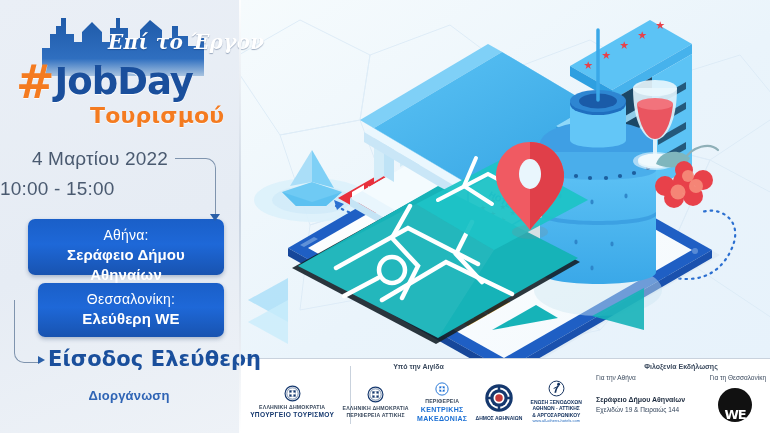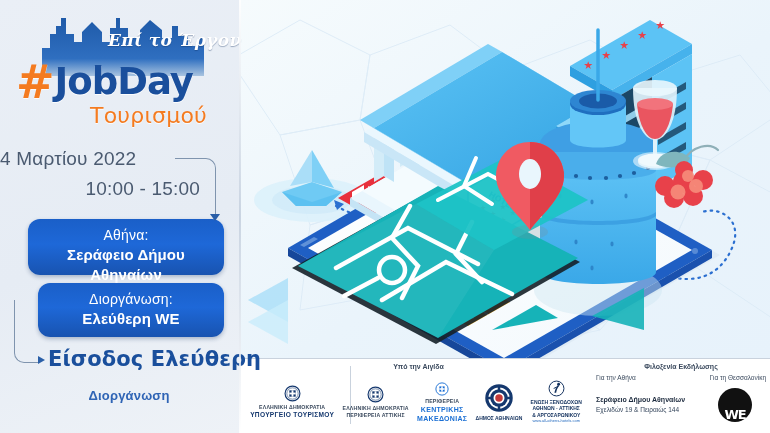--- a/index.html
+++ b/index.html
@@ -25,68 +25,68 @@
     background:linear-gradient(to bottom,rgba(255,255,255,.9),rgba(190,202,218,.75),rgba(255,255,255,.9));
     z-index:7;
   }
 
   
   .logo-wrap{position:absolute;left:12px;top:8px;width:216px;height:122px;}
   .skyline{position:absolute;left:18px;top:4px;width:190px;height:64px;}
   .epi-to-ergon{
     position:absolute;left:96px;top:22px;
     font-family:"DejaVu Serif", serif;
-    font-style:italic;font-weight:bold;font-size:17px;color:#ffffff;
+    font-style:italic;font-weight:bold;font-size:20px;color:#ffffff;
     letter-spacing:.3px;white-space:nowrap;
     text-shadow:0 1px 1px rgba(10,40,90,.35);
   }
   .jobday-line{
     position:absolute;left:4px;top:48px;width:210px;height:50px;
     white-space:nowrap;line-height:50px;
   }
   .hash{
     font-family:"DejaVu Sans", sans-serif;font-weight:bold;font-size:46px;
     color:#f47b20;vertical-align:middle;
     text-shadow:0 1px 0 rgba(255,255,255,.8);
   }
   .jobday{
     font-family:"DejaVu Sans", sans-serif;font-weight:bold;font-size:37px;
     color:#1a4f9c;letter-spacing:-1px;vertical-align:middle;
     text-shadow:0 1px 0 rgba(255,255,255,.85);
   }
   .tourismou{
     position:absolute;left:78px;top:95px;
-    font-family:"DejaVu Sans", sans-serif;font-weight:normal;font-size:22px;
+    font-family:"DejaVu Sans", sans-serif;font-weight:bold;font-size:22px;
     color:#f47b20;letter-spacing:.2px;white-space:nowrap;
     text-shadow:0 1px 0 rgba(255,255,255,.8);
   }
 
   
   .date-text{
-    position:absolute;left:0;top:148px;width:200px;
+    position:absolute;left:0;top:148px;width:200px;text-align:center;
     font-size:19px;color:#4a5a70;font-weight:400;letter-spacing:.2px;
   }
   .time-text{
-    position:absolute;left:0;top:178px;width:200px;text-align:right;
+    position:absolute;left:0;top:178px;width:200px;text-align:left;
     font-size:19px;color:#4a5a70;font-weight:400;letter-spacing:.2px;
   }
   
   .brace{position:absolute;z-index:5;}
   .brace-top{left:175px;top:158px;width:40px;height:60px;
     border-right:1.5px solid #7f94ae;border-top:1.5px solid #7f94ae;
     border-top-right-radius:10px;}
   .arrow-down{
     position:absolute;left:210px;top:214px;width:0;height:0;
     border-left:5px solid transparent;border-right:5px solid transparent;
     border-top:7px solid #2a5fa8;z-index:6;
   }
 
   
   .venue-box{
-    position:absolute;border-radius:12px;color:#ffffff;text-align:center;
+    position:absolute;border-radius:7px;color:#ffffff;text-align:center;
     background:linear-gradient(to bottom,#1a5fc8 0%,#1e68d8 45%,#1853b0 100%);
     box-shadow:0 2px 4px rgba(20,50,100,.3);
     padding:7px 6px 7px 6px;box-sizing:border-box;
   }
   .venue-athens{left:28px;top:219px;width:196px;height:56px;}
   .venue-thess{left:38px;top:283px;width:186px;height:54px;}
   .venue-city{font-size:14px;font-weight:400;line-height:19px;letter-spacing:.2px;}
   .venue-place{font-size:15px;font-weight:bold;line-height:20px;letter-spacing:.1px;}
 
   
@@ -611,21 +611,21 @@
     <div class="time-text">10:00 - 15:00</div>
     <div class="brace brace-top"></div>
     <div class="arrow-down"></div>
 
     <div class="venue-box venue-athens">
       <div class="venue-city">Αθήνα:</div>
       <div class="venue-place">Σεράφειο Δήμου Αθηναίων</div>
     </div>
 
     <div class="venue-box venue-thess">
-      <div class="venue-city">Διοργάνωση:</div>
+      <div class="venue-city">Θεσσαλονίκη:</div>
       <div class="venue-place">Ελεύθερη WE</div>
     </div>
 
     <div class="entry-brace"></div>
     <div class="entry-arrow"></div>
     <div class="entry-text">Είσοδος Ελεύθερη</div>
 
     <div class="org-label">Διοργάνωση</div>
   </div>
 

